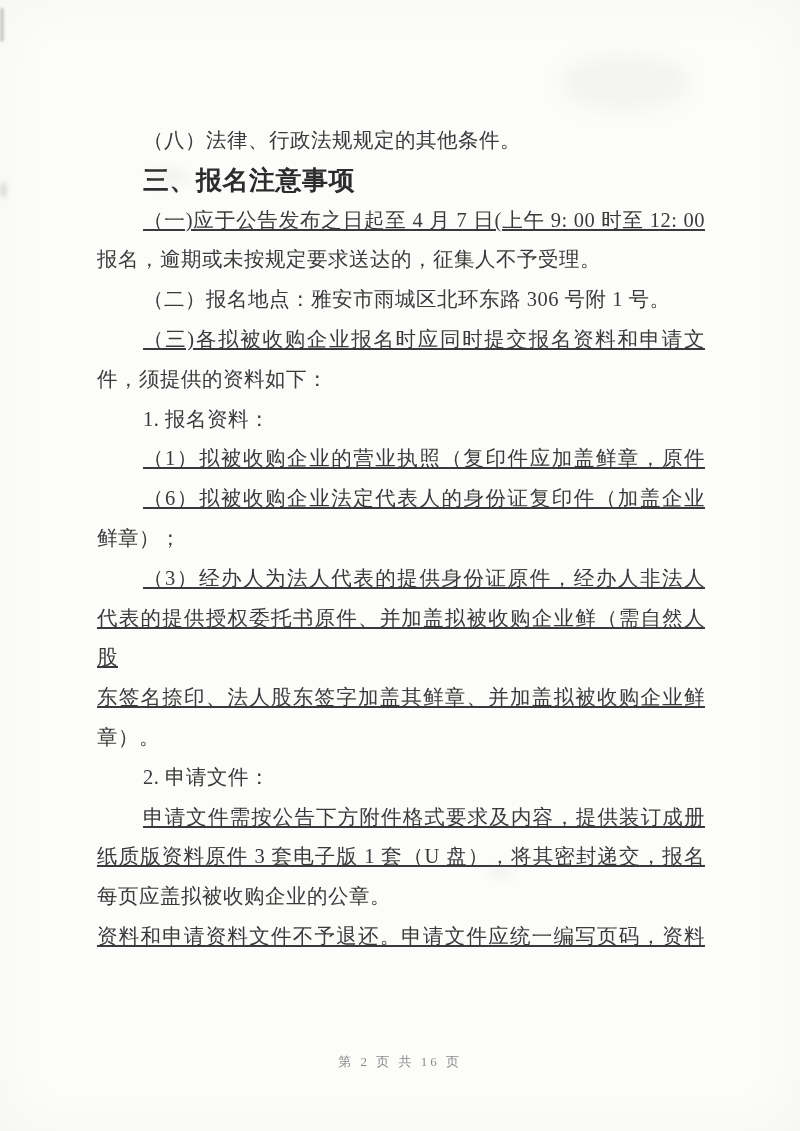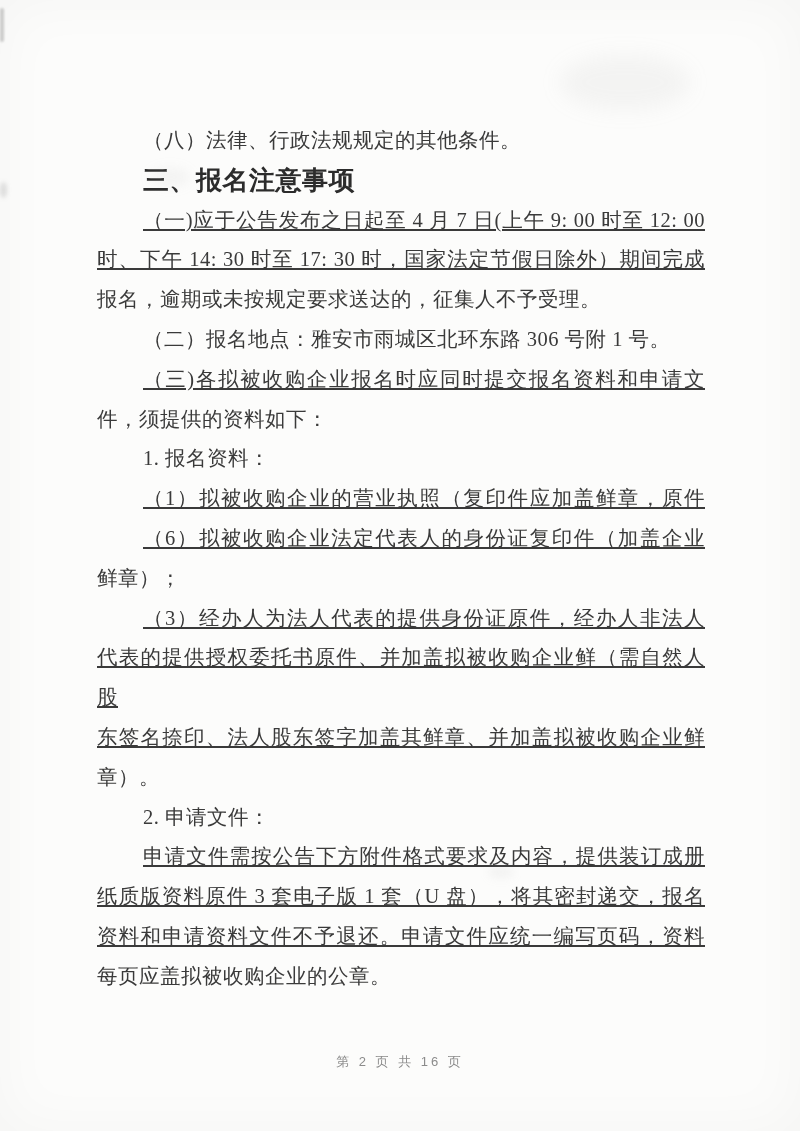--- a/index.html
+++ b/index.html
@@ -49,21 +49,21 @@
   }
   .page-footer {
     position: absolute;
     left: 0;
     right: 0;
     top: 1053px;
     text-align: center;
     font-size: 13px;
     color: #8b8b8b;
     letter-spacing: 3px;
-    font-family: Liberation Sans, sans-serif;
+    font-family: Liberation Serif, serif;
   }
   
   .smudge {
     position: absolute;
     pointer-events: none;
     border-radius: 50%;
   }
   .s1 { left: 0; top: 8px; width: 4px; height: 34px; background: rgba(90,90,90,0.28); filter: blur(1px); border-radius: 2px; }
   .s2 { left: 0; top: 182px; width: 7px; height: 16px; background: rgba(110,110,110,0.20); filter: blur(2px); }
   .s3 { left: 560px; top: 55px; width: 130px; height: 55px; background: rgba(165,165,165,0.10); filter: blur(10px); }
@@ -73,38 +73,37 @@
 </head>
 <body>
 
 <main class="page">
 
   <div class="doc-body">
 
   <p class="line indent">（八）法律、行政法规规定的其他条件。</p>
       <p class="line indent heading">三、报名注意事项</p>
       <p class="line indent fill">（一)应于公告发布之日起至 4 月 7 日(上午 9: 00 时至 12: 00</p>
-      <p class="line fill">时、下午 14: 30 时至 17: 30 时，国家法定节假日除外）期间完成</p>
       <p class="line">报名，逾期或未按规定要求送达的，征集人不予受理。</p>
       <p class="line indent">（二）报名地点：雅安市雨城区北环东路 306 号附 1 号。</p>
       <p class="line indent fill">（三)各拟被收购企业报名时应同时提交报名资料和申请文</p>
       <p class="line">件，须提供的资料如下：</p>
       <p class="line indent">1. 报名资料：</p>
       <p class="line indent fill">（1）拟被收购企业的营业执照（复印件应加盖鲜章，原件</p>
       <p class="line indent fill">（6）拟被收购企业法定代表人的身份证复印件（加盖企业</p>
       <p class="line">鲜章）；</p>
       <p class="line indent fill">（3）经办人为法人代表的提供身份证原件，经办人非法人</p>
       <p class="line fill">代表的提供授权委托书原件、并加盖拟被收购企业鲜（需自然人股</p>
       <p class="line fill">东签名捺印、法人股东签字加盖其鲜章、并加盖拟被收购企业鲜</p>
       <p class="line">章）。</p>
       <p class="line indent">2. 申请文件：</p>
       <p class="line indent fill">申请文件需按公告下方附件格式要求及内容，提供装订成册</p>
       <p class="line fill">纸质版资料原件 3 套电子版 1 套（U 盘），将其密封递交，报名</p>
+      <p class="line">每页应盖拟被收购企业的公章。</p>
       <p class="line fill">资料和申请资料文件不予退还。申请文件应统一编写页码，资料</p>
-      <p class="line">每页应盖拟被收购企业的公章。</p>
     </div>
 
   <footer class="page-footer">
     <span>第 2 页 共 16 页</span>
   </footer>
 
   <div class="smudge s1"></div>
   <div class="smudge s2"></div>
   <div class="smudge s3"></div>
   <div class="smudge s4"></div>

